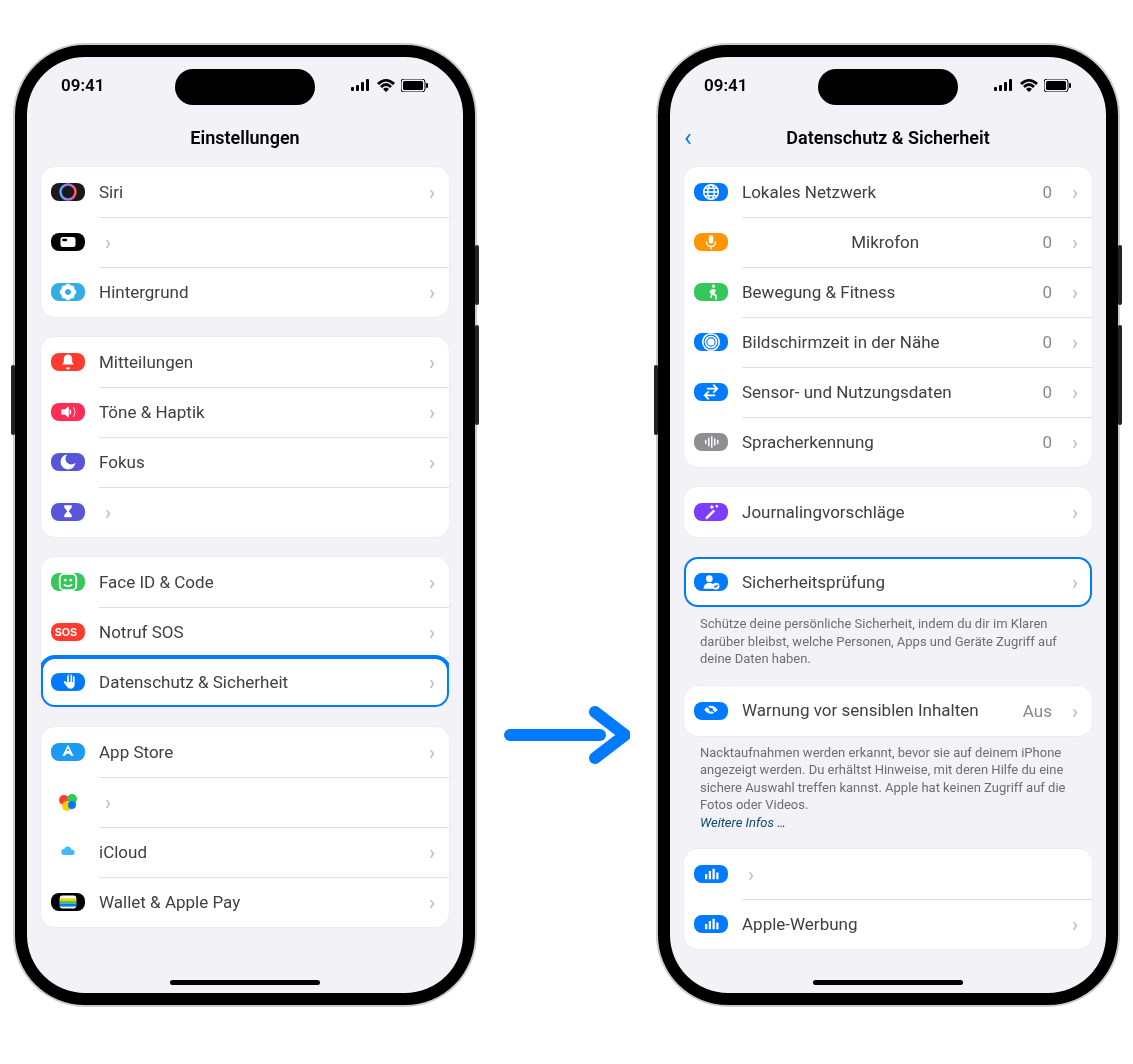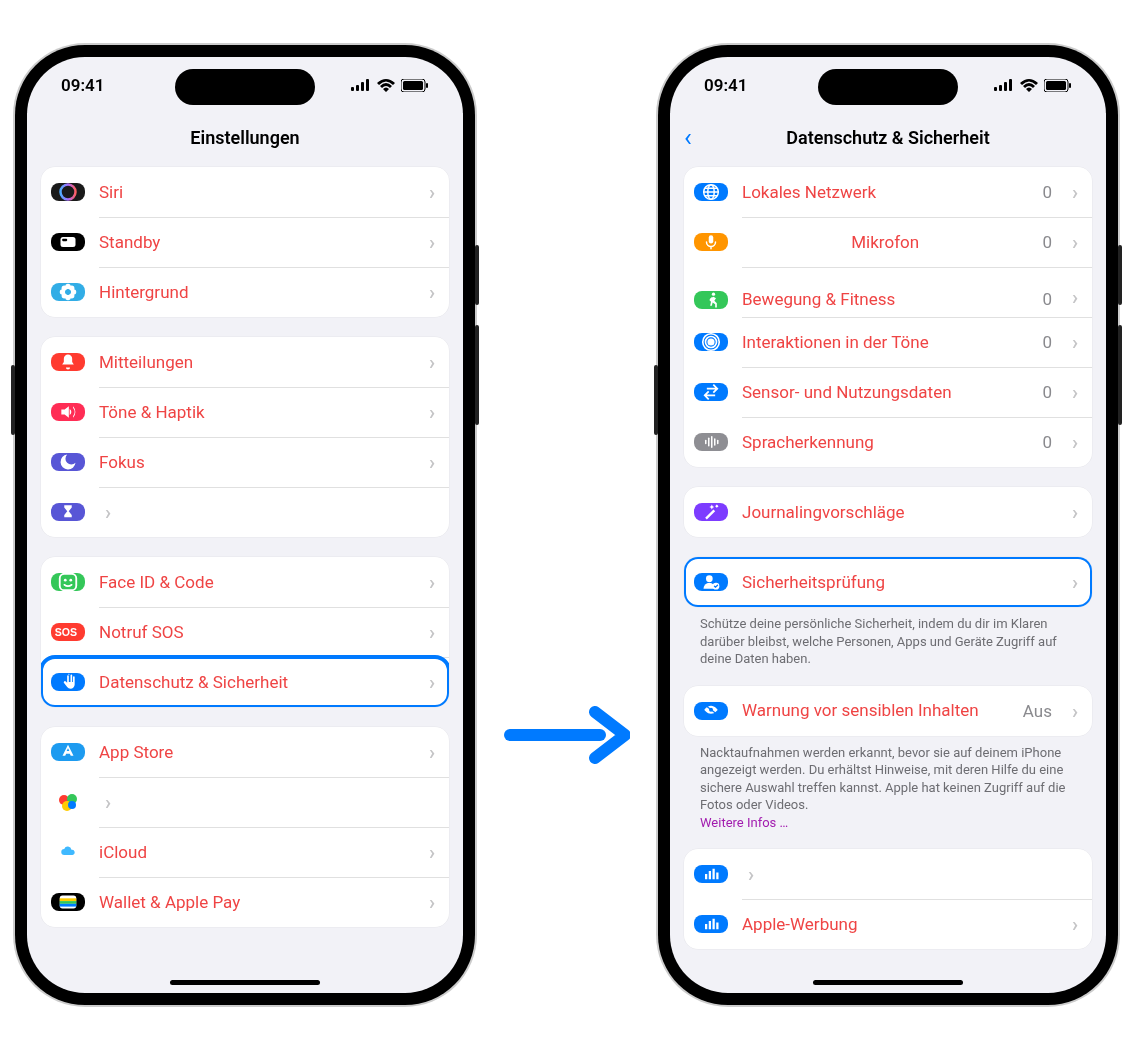--- a/index.html
+++ b/index.html
@@ -69,27 +69,27 @@
     display:flex; align-items:center; gap:14px; padding:8px 14px 8px 10px;
     min-height:50px; position:relative;
   }
   .row + .row::before{
     content:""; position:absolute; left:58px; right:0; top:0; height:.5px; background:rgba(0,0,0,.12);
   }
   .icon{
     width:34px; height:18px; border-radius:8px; flex:0 0 34px;
     display:flex; align-items:center; justify-content:center;
   }
-  .label{ flex:1; font-size:17px; color:#ef4444; line-height:1.2;}
+  .label{ flex:1; font-size:17px; color:#404040; line-height:1.2;}
   .detail{ color:#8a8a8e; font-size:17px;}
   .chevron{ color:#c5c5c7; font-size:20px; font-weight:600; margin-left:6px;}
   .footer-text{
     font-size:13px; color:#6d6d72; padding:0 16px 0 16px; line-height:1.35; margin:-12px 0 18px;
   }
-  .footer-text a{ color:#a21caf; text-decoration:none;}
+  .footer-text a{ color:#0c4a6e; text-decoration:none;font-style:italic;}
   .highlight{
     position:absolute; border:4px solid #007aff; border-radius:16px; pointer-events:none;
   }
   .arrow{
     position:absolute; left:500px; top:700px; color:#007aff;
   }
   .homebar{
     position:absolute; bottom:8px; left:50%; transform:translateX(-50%);
     width:150px; height:5px; background:#000; border-radius:3px;
   }
@@ -172,21 +172,20 @@
               <div class="label">Siri</div>
               <div class="chevron">›</div>
             </div>
             <div class="row" style="position: relative;">
               <div class="icon i-standby">
                 <svg viewBox="0 0 24 24" width="20" height="20">
                   <rect x="3" y="6" width="18" height="12" rx="3" fill="#fff"></rect>
                   <rect x="5" y="8" width="6" height="3" rx="1" fill="#000"></rect>
                 </svg>
               </div>
-              <div class="label">Standby</div>
               <div class="chevron">›</div>
             </div>
             <div class="row" style="position: relative;">
               <div class="icon i-wallpaper">
                 <svg viewBox="0 0 24 24" width="22" height="22">
                   <g fill="#fff">
                     <circle cx="12" cy="6" r="3"></circle>
                     <circle cx="12" cy="18" r="3"></circle>
                     <circle cx="6" cy="12" r="3"></circle>
                     <circle cx="18" cy="12" r="3"></circle>
@@ -374,40 +373,40 @@
               <div class="icon i-mic">
                 <svg viewBox="0 0 24 24" width="18" height="20" fill="#fff">
                   <rect x="9" y="3" width="6" height="11" rx="3"></rect>
                   <path d="M6 12a6 6 0 0 0 12 0M12 18v3" stroke="#fff" stroke-width="2" fill="none" stroke-linecap="round"></path>
                 </svg>
               </div>
               <div class="label">Mikrofon</div>
               <div class="detail">0</div>
               <div class="chevron">›</div>
             </div>
-            <div class="row" style="position: relative; align-items: flex-end;">
+            <div class="row" style="position: relative;">
               <div class="icon i-motion">
                 <svg viewBox="0 0 24 24" width="20" height="20" fill="#fff">
                   <circle cx="15" cy="5" r="2"></circle>
                   <path d="M13 8l-3 4 2 2-1 5h2l1-4 3 2v4h2v-5l-3-3 2-3-3-2-4 2 1 2z"></path>
                 </svg>
               </div>
               <div class="label">Bewegung &amp; Fitness</div>
               <div class="detail">0</div>
               <div class="chevron">›</div>
             </div>
             <div class="row" style="position: relative;">
               <div class="icon i-nearby">
                 <svg viewBox="0 0 24 24" width="22" height="22" fill="none" stroke="#fff" stroke-width="1.8">
                   <circle cx="12" cy="12" r="3" fill="#fff"></circle>
                   <circle cx="12" cy="12" r="6"></circle>
                   <circle cx="12" cy="12" r="9"></circle>
                 </svg>
               </div>
-              <div class="label">Interaktionen in der Töne</div>
+              <div class="label">Bildschirmzeit in der Nähe</div>
               <div class="detail">0</div>
               <div class="chevron">›</div>
             </div>
             <div class="row" style="position: relative;">
               <div class="icon i-sensor">
                 <svg viewBox="0 0 24 24" width="20" height="20" fill="#fff">
                   <path d="M7 7h10l-3-3 1.5-1.5L21 8l-5.5 5.5L14 12l3-3H7V7zm10 10H7l3 3-1.5 1.5L3 16l5.5-5.5L10 12l-3 3h10v2z"></path>
                 </svg>
               </div>
               <div class="label">Sensor- und Nutzungsdaten</div>

